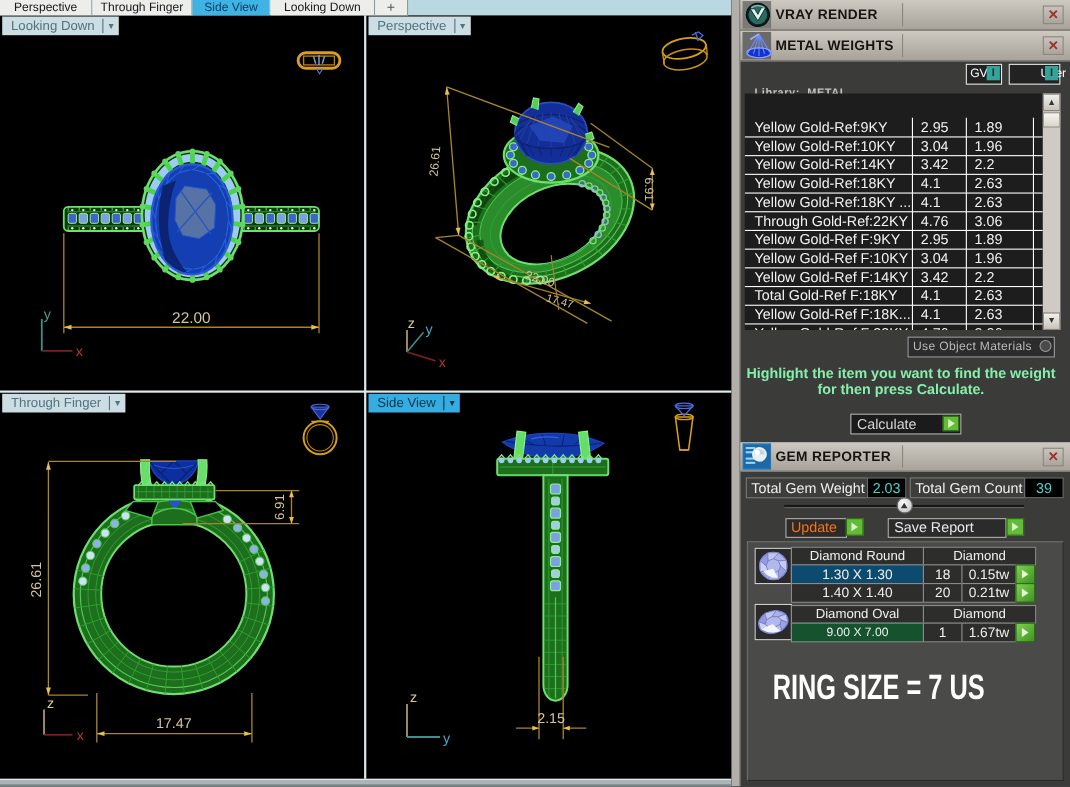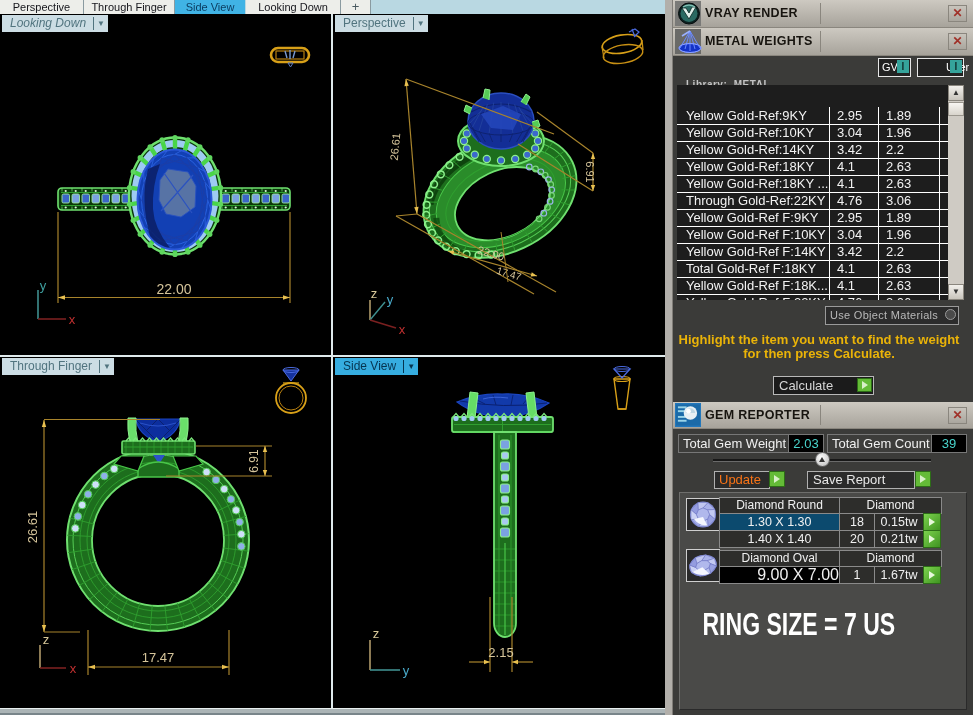--- a/index.html
+++ b/index.html
@@ -567,21 +567,21 @@
 <line x1="37" y1="313" x2="67" y2="313" stroke="#3f8f8f" stroke-width="1.6"></line>
 <text x="43" y="281" font-size="13" fill="#d8c89a" text-anchor="middle" font-family="Liberation Sans">z</text>
 <text x="73" y="318" font-size="13" fill="#49a9c9" text-anchor="middle" font-family="Liberation Sans">y</text>
 <path d="M281 22 L297 22 L293 52 L285 52 Z" fill="none" stroke="#d8a018" stroke-width="1.4"></path>
 <ellipse cx="289" cy="22" rx="8" ry="2.5" fill="none" stroke="#d8a018" stroke-width="1.2"></ellipse>
 <path d="M281 12 L297 12 L289 21 Z" fill="none" stroke="#4a6ae0" stroke-width="1.2"></path>
 <ellipse cx="289" cy="12" rx="8" ry="2.5" fill="none" stroke="#4a6ae0" stroke-width="1"></ellipse>
 <line x1="285" y1="52" x2="293" y2="52" stroke="#d8a018" stroke-width="1.4"></line>
     </svg>
 
-  <div class="vplabel" style="left:2px;top:15px;font-style:italic;">Looking Down<span class="sep"></span><span class="arr">▼</span></div>
+  <div class="vplabel" style="left:2px;top:15px;">Looking Down<span class="sep"></span><span class="arr">▼</span></div>
   <div class="vplabel" style="left:335px;top:15px;">Perspective<span class="sep"></span><span class="arr">▼</span></div>
   <div class="vplabel" style="left:2px;top:358px;">Through Finger<span class="sep"></span><span class="arr">▼</span></div>
   <div class="vplabel active" style="left:335px;top:358px;">Side View<span class="sep"></span><span class="arr">▼</span></div>
 
   <div class="abs" style="left:331px;top:14px;width:2px;height:694px;background:#dfeaec;"></div>
   <div class="abs" style="left:0;top:355px;width:665px;height:2px;background:#dfeaec;"></div>
 
   <div class="abs" style="left:0;top:708px;width:665px;height:7px;background:#abb4b6;border-top:1px solid #e8efef;"></div>
   <div class="abs" style="left:0;top:713px;width:665px;height:2px;background:#79858a;"></div>
 
@@ -696,21 +696,21 @@
       <div class="abs" style="left:0;top:0;width:16px;height:16px;background:linear-gradient(#f2f0ec,#c8c4bc);border:1px solid #8a867e;box-sizing:border-box;color:#333;font-size:8px;text-align:center;line-height:14px;">▲</div>
       <div class="abs" style="left:0;top:17px;width:16px;height:14px;background:linear-gradient(#f8f6f2,#d8d4cc);border:1px solid #9a968e;box-sizing:border-box;"></div>
       <div class="abs" style="left:0;top:199px;width:16px;height:16px;background:linear-gradient(#f2f0ec,#c8c4bc);border:1px solid #8a867e;box-sizing:border-box;color:#333;font-size:8px;text-align:center;line-height:14px;">▼</div>
     </div>
 
     <div class="abs" style="left:160px;top:306px;width:132px;height:17px;border:1px solid #9a9a9a;background:#2c2c2c;color:#b9b9b9;font-size:11px;">
       <span style="position:absolute;left:4px;top:2px;letter-spacing:0.3px;">Use Object Materials</span>
       <span style="position:absolute;right:2px;top:2px;width:11px;height:11px;border:1px solid #9a9a9a;border-radius:50%;background:#4a4a4a;box-sizing:border-box;"></span>
     </div>
 
-    <div class="abs" style="left:0;top:333px;width:308px;text-align:center;color:#eab308;font-size:13px;font-weight:bold;line-height:14px;">Highlight the item you want to find the weight<br>for then press Calculate.</div>
+    <div class="abs" style="left:0;top:333px;width:308px;text-align:center;color:#86efac;font-size:13px;font-weight:bold;line-height:14px;">Highlight the item you want to find the weight<br>for then press Calculate.</div>
 
     <div class="abs" style="left:108px;top:376px;width:99px;height:17px;border:1px solid #b8b8b8;background:#1b1b1b;color:#d6d6d6;font-size:13px;">
       <span style="position:absolute;left:5px;top:1px;">Calculate</span>
       <span style="position:absolute;right:1px;top:1px;width:15px;height:14px;background:#64bb37;border:1px solid #2d6d17;box-sizing:border-box;">
           <i style="position:absolute;left:4px;top:2px;width:0;height:0;border-left:6px solid #d8f0c8;border-top:4px solid transparent;border-bottom:4px solid transparent;"></i>
         </span>
     </div>
 
     <div class="abs" style="left:8px;top:402px;width:300px;height:26px;background:linear-gradient(#cdc9c1,#a7a39b);border-bottom:1px solid #8a867e;">
       <div class="abs" style="left:2px;top:1px;width:26px;height:24px;background:#2277bb;"></div>
@@ -804,21 +804,21 @@
 <path d="M3.1 11.5 L10.6 5.8 L10.7 12.0 L8.5 15.5 Z" fill="#949cdf" stroke="#6a72c0" stroke-width="0.5"></path>
 <path d="M10.6 5.8 L21.3 5.8 L16.0 10.5 L10.7 12.0 Z" fill="#c0c6f0" stroke="#6a72c0" stroke-width="0.5"></path>
 <polygon points="16.0,10.5 21.3,12.0 23.5,15.5 21.3,19.0 16.0,20.5 10.7,19.0 8.5,15.5 10.7,12.0" fill="#b0b8ec" stroke="#6a72c0" stroke-width="0.5"></polygon>
 <path d="M4 19 Q10 26 20 25 L15 17 Z" fill="#f4f6fe"></path>
 </g>
           </svg></div>
       <div class="abs" id="gemtable2" style="left:39px;top:57px;">
           <div style="position:relative;width:222px;">
 <div class="abs" style="left:0;top:0;width:119px;height:15px;border:1px solid #8a8a8a;background:#2d2d2b;color:#f0f0f0;font-size:12px;text-align:center;line-height:15px;">Diamond Oval</div>
 <div class="abs" style="left:120px;top:0;width:101px;height:15px;border:1px solid #8a8a8a;background:#2d2d2b;color:#f0f0f0;font-size:12px;text-align:center;line-height:15px;">Diamond</div>
-<div class="abs" style="left:0;top:16px;width:119px;height:16px;border:1px solid #8a8a8a;background:#000000;color:#f0f0f0;font-size:16px;text-align:right;line-height:16px;">9.00 X 7.00</div>
+<div class="abs" style="left:0;top:16px;width:119px;height:16px;border:1px solid #8a8a8a;background:#14532d;color:#f0f0f0;font-size:11px;text-align:center;line-height:16px;">9.00 X 7.00</div>
 <div class="abs" style="left:120px;top:16px;width:34px;height:16px;border:1px solid #8a8a8a;background:#2d2d2b;color:#f0f0f0;font-size:12.5px;text-align:center;line-height:16px;">1</div>
 <div class="abs" style="left:155px;top:16px;width:48px;height:16px;border:1px solid #8a8a8a;background:#2d2d2b;color:#f0f0f0;font-size:12.5px;text-align:center;line-height:16px;">1.67tw</div>
 <div class="abs" style="left:204px;top:16px;width:18px;height:18px;background:linear-gradient(135deg,#7cd24e,#3f9421);border:1px solid #2d6d17;box-sizing:border-box;">
               <i style="position:absolute;left:5px;top:4px;width:0;height:0;border-left:6px solid #e8f8dc;border-top:4px solid transparent;border-bottom:4px solid transparent;"></i>
             </div>
 </div>
         </div>
 
       <div class="abs" style="left:-39px;top:113px;width:316px;text-align:center;color:#fff;font-size:32px;font-weight:bold;white-space:nowrap;"><span style="display:inline-block;transform:scaleX(0.72);transform-origin:50% 50%;">RING SIZE = 7 US</span></div>
     </div>

